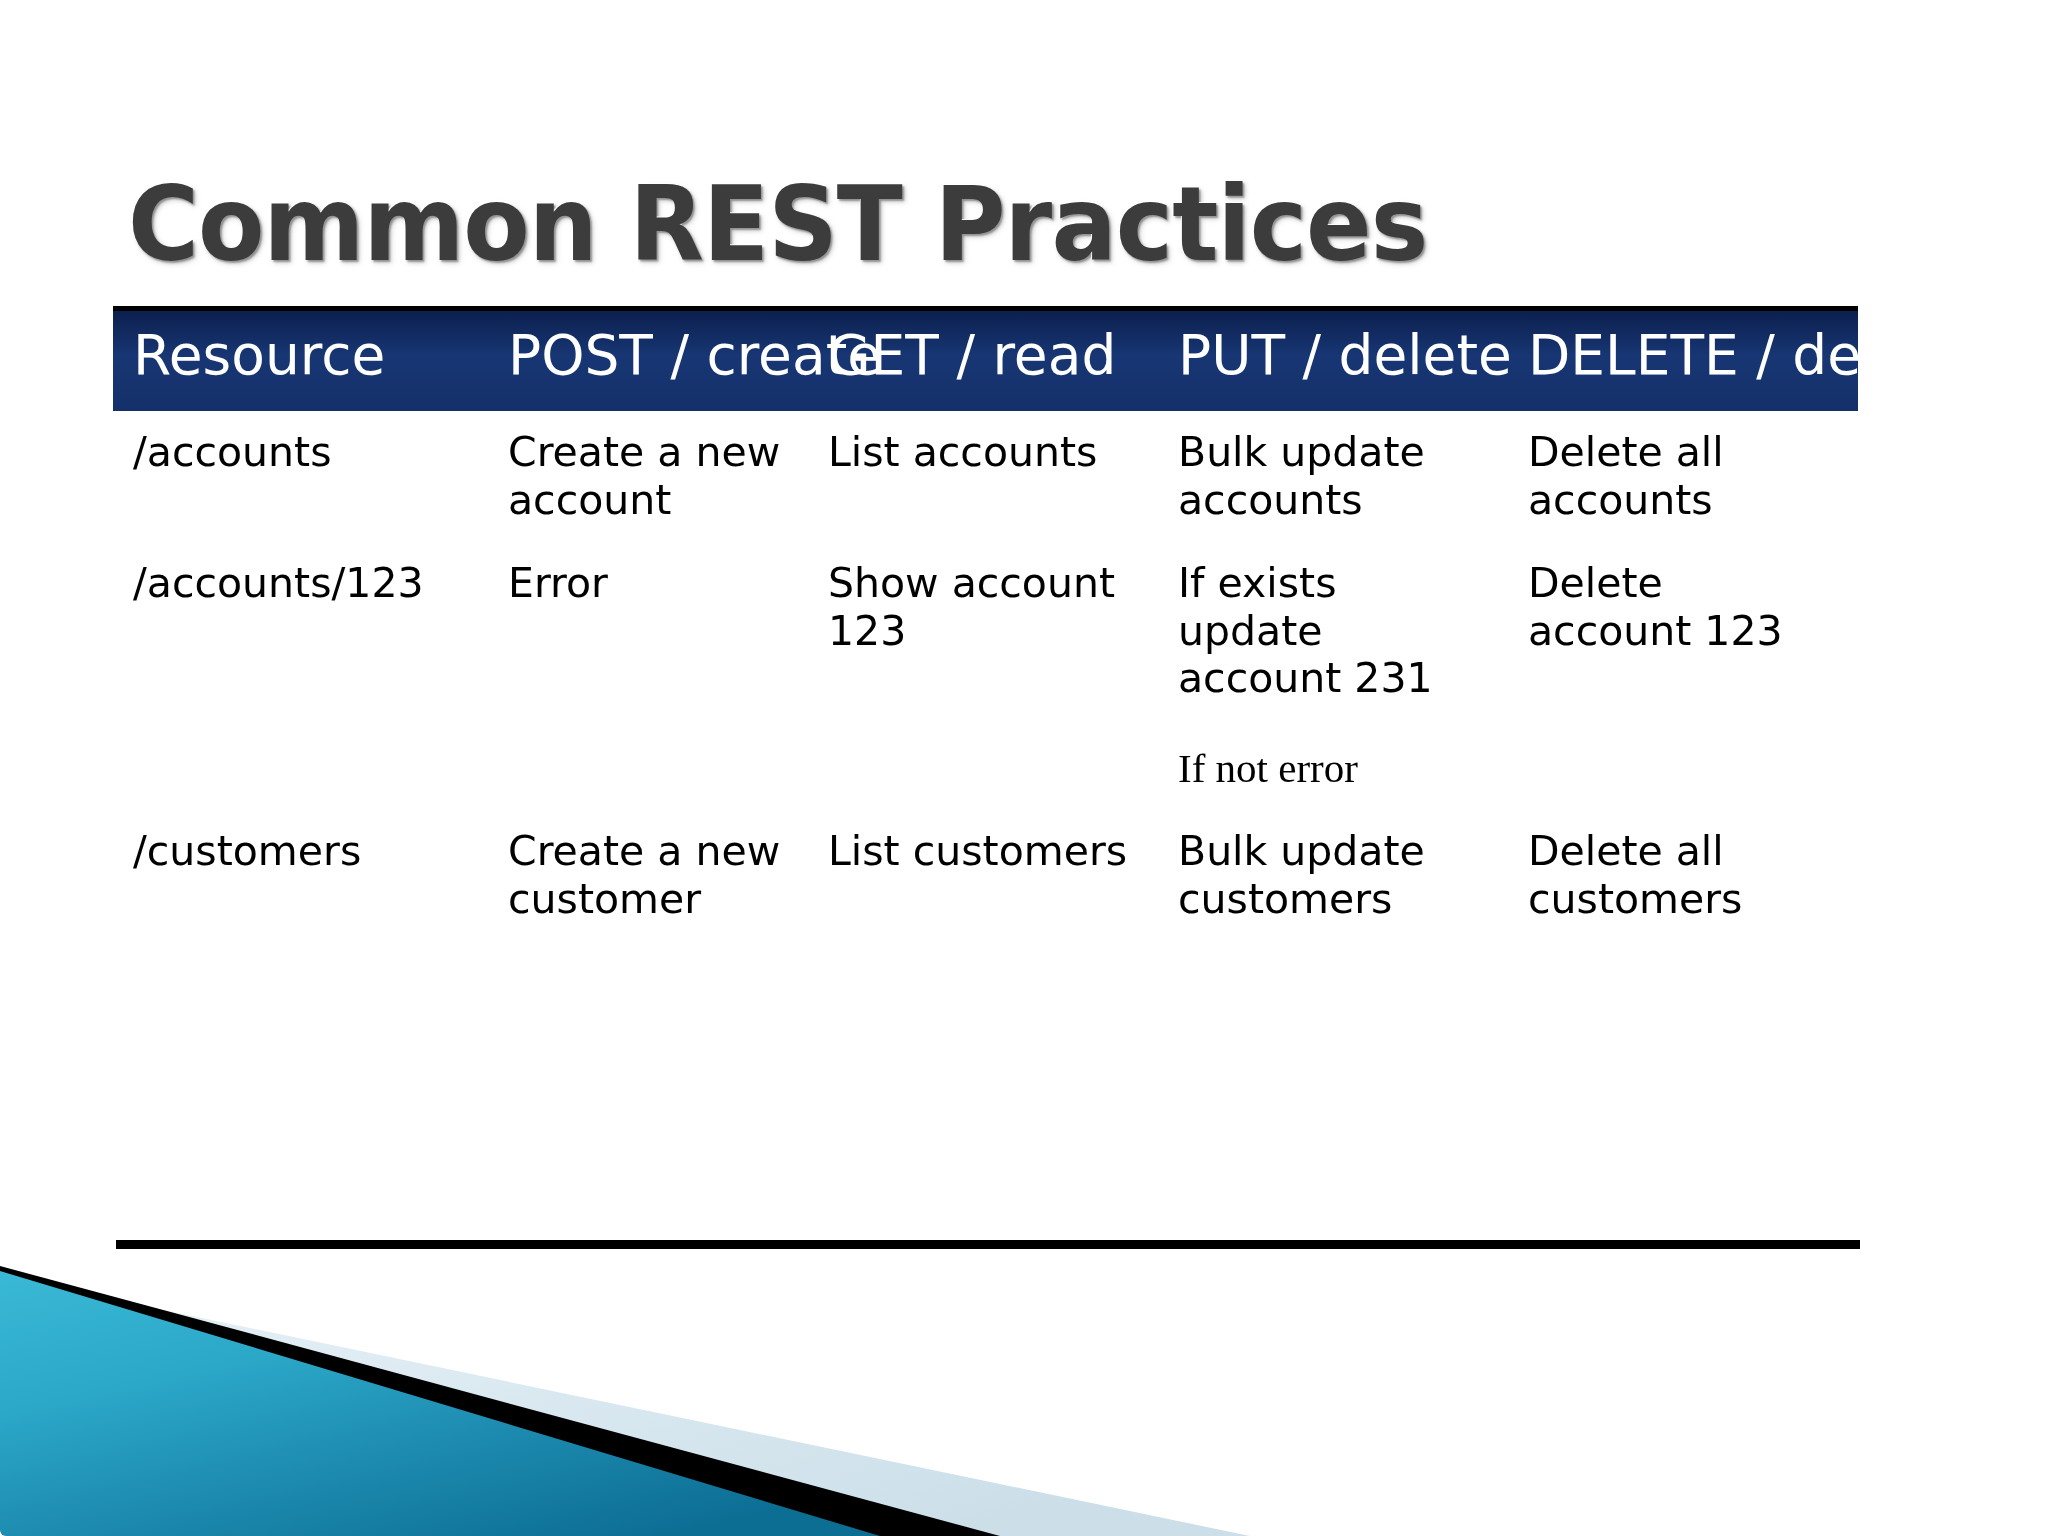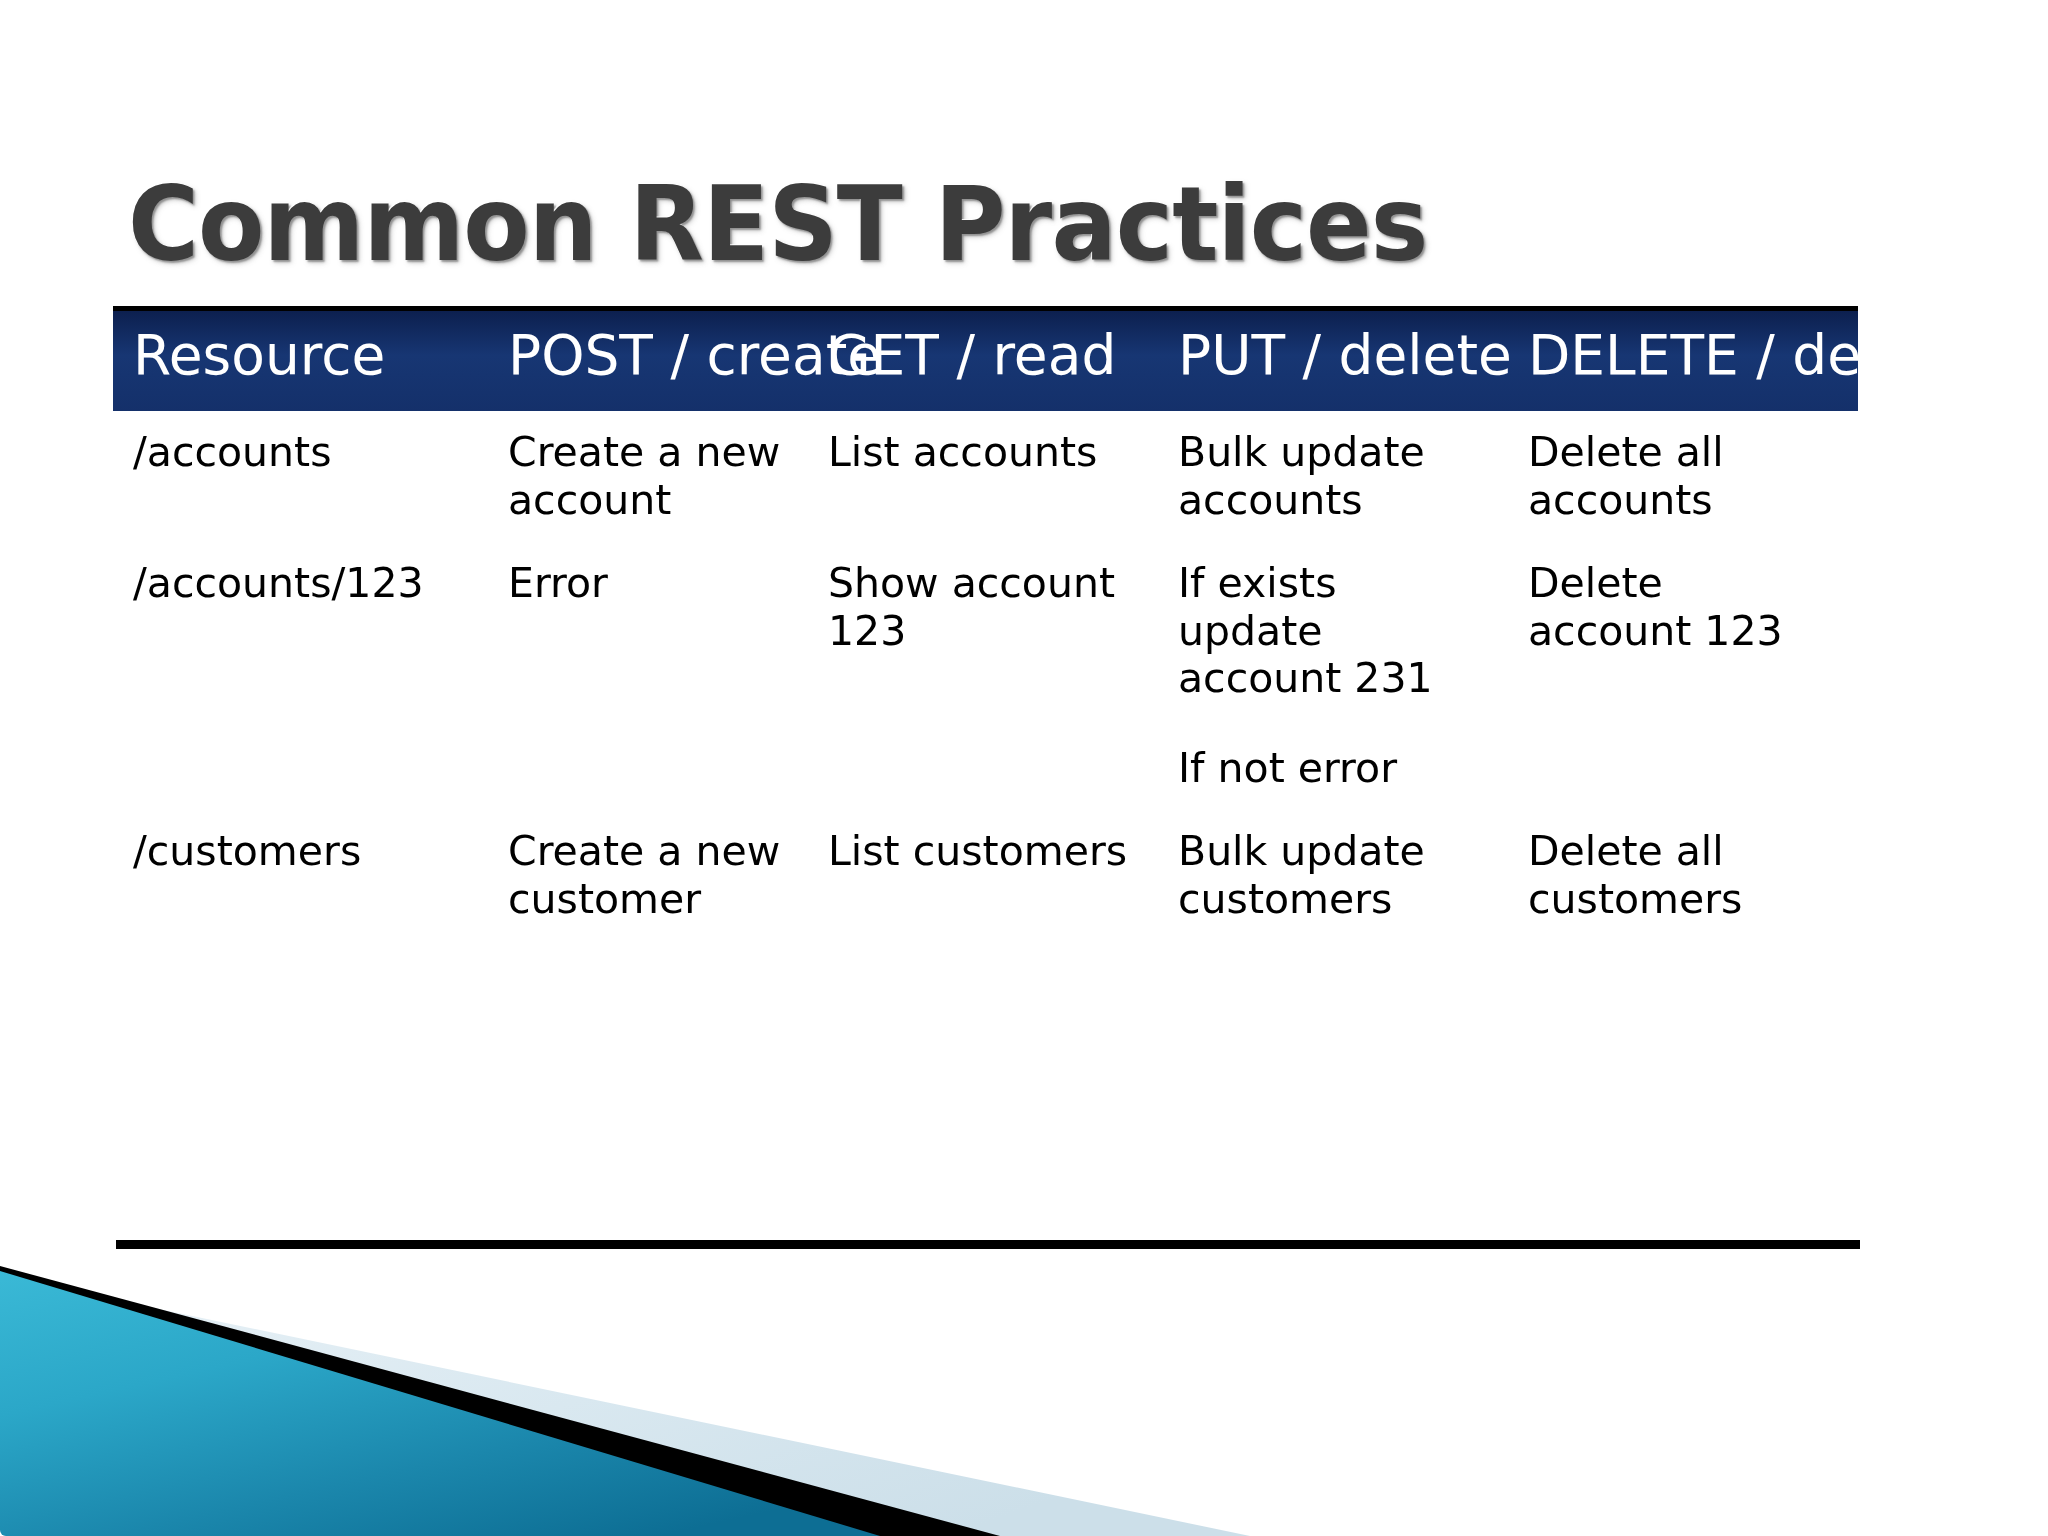--- a/index.html
+++ b/index.html
@@ -77,20 +77,21 @@
     font-weight: normal;
     line-height: 1.16;
     padding: 18px 22px 18px 20px;
     background: #ffffff;
     margin-top: 32px;
   }
 
   .cell-sub {
     display: block;
     margin-top: 42px;
+    font-family: Liberation Serif, serif;
   }
 
   .cell-sub:empty { display: none; }
 
   tr.row-tall td { padding-bottom: 58px; }
   tr.row-short td { padding-bottom: 84px; }
 
   
   #bottom-rule {
     position: absolute;

